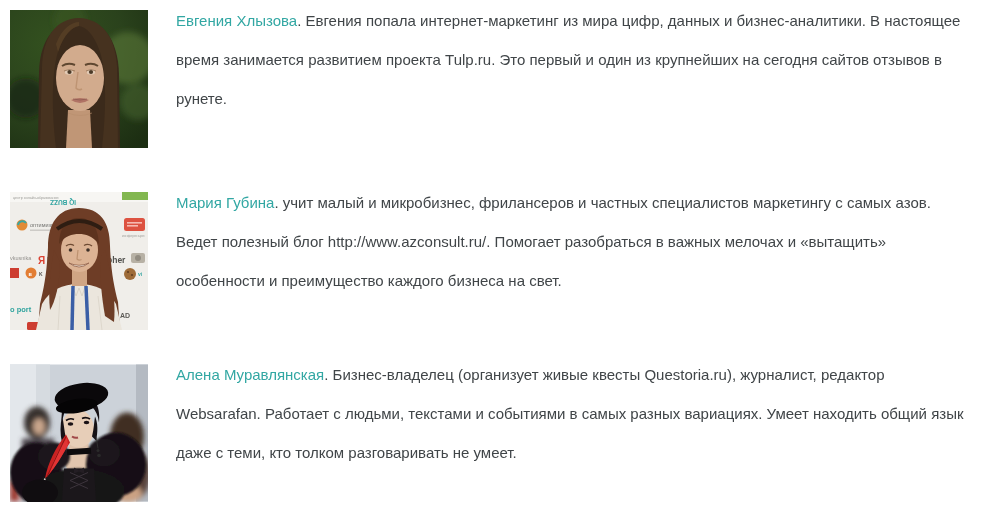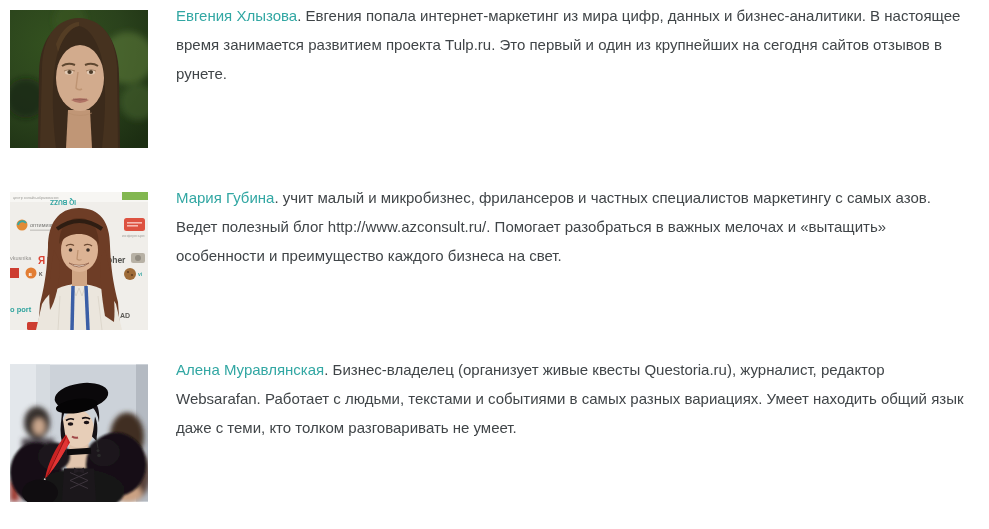--- a/index.html
+++ b/index.html
@@ -19,21 +19,21 @@
     position: absolute; left: 0; top: 0;
     width: 138px; height: 138px;
     overflow: hidden;
   }
   .photo svg { display: block; width: 138px; height: 138px; }
   .desc {
     position: absolute; left: 166px; top: -9px;
     width: 794px;
     margin: 0;
     font-size: 15px;
-    line-height: 29px;
+    line-height: 39px;
     color: #404548;
   }
   .name {
     color: #32a7a3;
     text-decoration: none;
     cursor: pointer;
   }
   .svg-txt { font-family: "Liberation Sans", "DejaVu Sans", sans-serif; }
 </style>
 </head>

